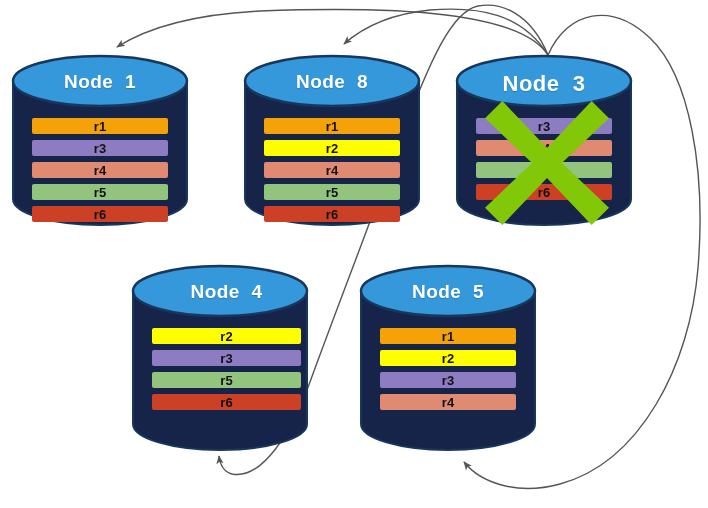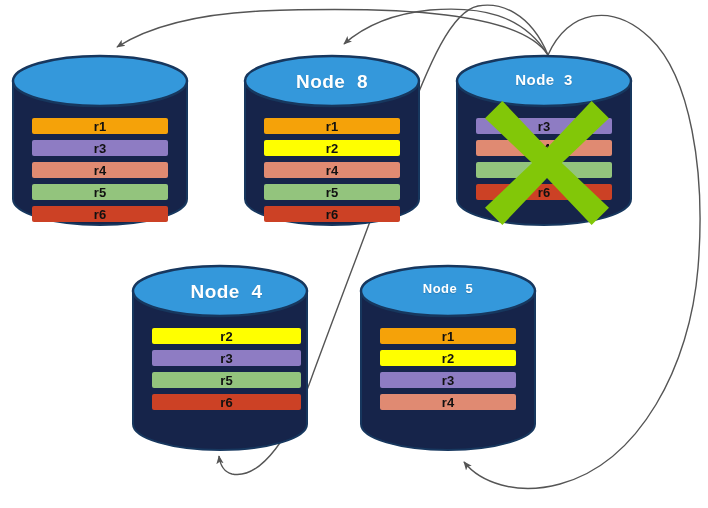--- a/index.html
+++ b/index.html
@@ -95,20 +95,21 @@
     <path d="M 548,55 C 568,10 612,2 650,38 C 690,76 706,170 698,268
              C 690,366 640,462 560,484 C 516,496 480,482 464,462" fill="none" stroke="#555555" stroke-width="1.4" marker-end="url(#arrowhead)"></path>
   </svg>
 
   <div id="nodes-layer">
       <div class="node" style="left: 12px; top: 55px; width: 176px; height: 170px;">
         <svg class="node-svg" width="176" height="170" viewBox="0 0 176 170">
           <path d="M 1,26 L 1,144 A 87,26 0 0 0 175,144 L 175,26 Z" fill="#16244a" stroke="#17375e" stroke-width="2"></path>
           <ellipse cx="88" cy="26" rx="87" ry="25" fill="#3498db" stroke="#17375e" stroke-width="2.5"></ellipse>
         </svg>
+        <div class="node-title" style="top: 16px; font-size: 19px; color: rgb(255, 255, 255);">Node  1</div>
         <div class="bars" style="top: 63px;">
           <div class="bar" style="background: rgb(245, 162, 9); height: 16px; margin-top: 0px; margin-left: 20px; margin-right: 20px; font-size: 13px;">
             <span>r1</span>
           </div>
           <div class="bar" style="background: rgb(142, 124, 195); height: 16px; margin-top: 6px; margin-left: 20px; margin-right: 20px; font-size: 13px;">
             <span>r3</span>
           </div>
           <div class="bar" style="background: rgb(224, 138, 114); height: 16px; margin-top: 6px; margin-left: 20px; margin-right: 20px; font-size: 13px;">
             <span>r4</span>
           </div>
@@ -142,21 +143,21 @@
           <div class="bar" style="background: rgb(204, 65, 37); height: 16px; margin-top: 6px; margin-left: 20px; margin-right: 20px; font-size: 13px;">
             <span>r6</span>
           </div>
         </div>
       </div>
       <div class="node" style="left: 456px; top: 55px; width: 176px; height: 170px;">
         <svg class="node-svg" width="176" height="170" viewBox="0 0 176 170">
           <path d="M 1,26 L 1,144 A 87,26 0 0 0 175,144 L 175,26 Z" fill="#16244a" stroke="#17375e" stroke-width="2"></path>
           <ellipse cx="88" cy="26" rx="87" ry="25" fill="#3498db" stroke="#17375e" stroke-width="2.5"></ellipse>
         </svg>
-        <div class="node-title" style="top: 16px; font-size: 15px; color: rgb(255, 255, 255);">Node  3</div>
+        <div class="node-title" style="top: 16px; font-size: 22px; color: rgb(255, 255, 255);">Node  3</div>
         <div class="bars" style="top: 63px;">
           <div class="bar" style="background: rgb(142, 124, 195); height: 16px; margin-top: 0px; margin-left: 20px; margin-right: 20px; font-size: 13px;">
             <span>r3</span>
           </div>
           <div class="bar" style="background: rgb(224, 138, 114); height: 16px; margin-top: 6px; margin-left: 20px; margin-right: 20px; font-size: 13px;">
             <span>r4</span>
           </div>
           <div class="bar" style="background: rgb(147, 196, 125); height: 16px; margin-top: 6px; margin-left: 20px; margin-right: 20px; font-size: 13px;">
             <span>r5</span>
           </div>
@@ -189,21 +190,21 @@
           <div class="bar" style="background: rgb(204, 65, 37); height: 16px; margin-top: 6px; margin-left: 20px; margin-right: 20px; font-size: 13px;">
             <span>r6</span>
           </div>
         </div>
       </div>
       <div class="node" style="left: 360px; top: 265px; width: 176px; height: 185px;">
         <svg class="node-svg" width="176" height="185" viewBox="0 0 176 185">
           <path d="M 1,26 L 1,159 A 87,26 0 0 0 175,159 L 175,26 Z" fill="#16244a" stroke="#17375e" stroke-width="2"></path>
           <ellipse cx="88" cy="26" rx="87" ry="25" fill="#3498db" stroke="#17375e" stroke-width="2.5"></ellipse>
         </svg>
-        <div class="node-title" style="top: 16px; font-size: 13px; color: rgb(255, 255, 255);">Node  5</div>
+        <div class="node-title" style="top: 16px; font-size: 19px; color: rgb(255, 255, 255);">Node  5</div>
         <div class="bars" style="top: 63px;">
           <div class="bar" style="background: rgb(245, 162, 9); height: 16px; margin-top: 0px; margin-left: 20px; margin-right: 20px; font-size: 13px;">
             <span>r1</span>
           </div>
           <div class="bar" style="background: rgb(255, 255, 0); height: 16px; margin-top: 6px; margin-left: 20px; margin-right: 20px; font-size: 13px;">
             <span>r2</span>
           </div>
           <div class="bar" style="background: rgb(142, 124, 195); height: 16px; margin-top: 6px; margin-left: 20px; margin-right: 20px; font-size: 13px;">
             <span>r3</span>
           </div>

